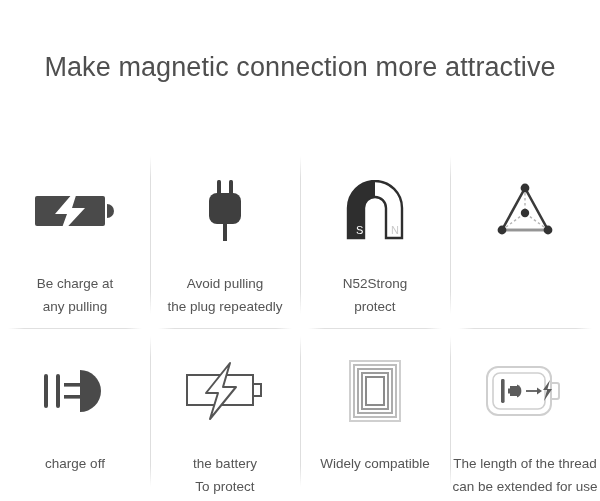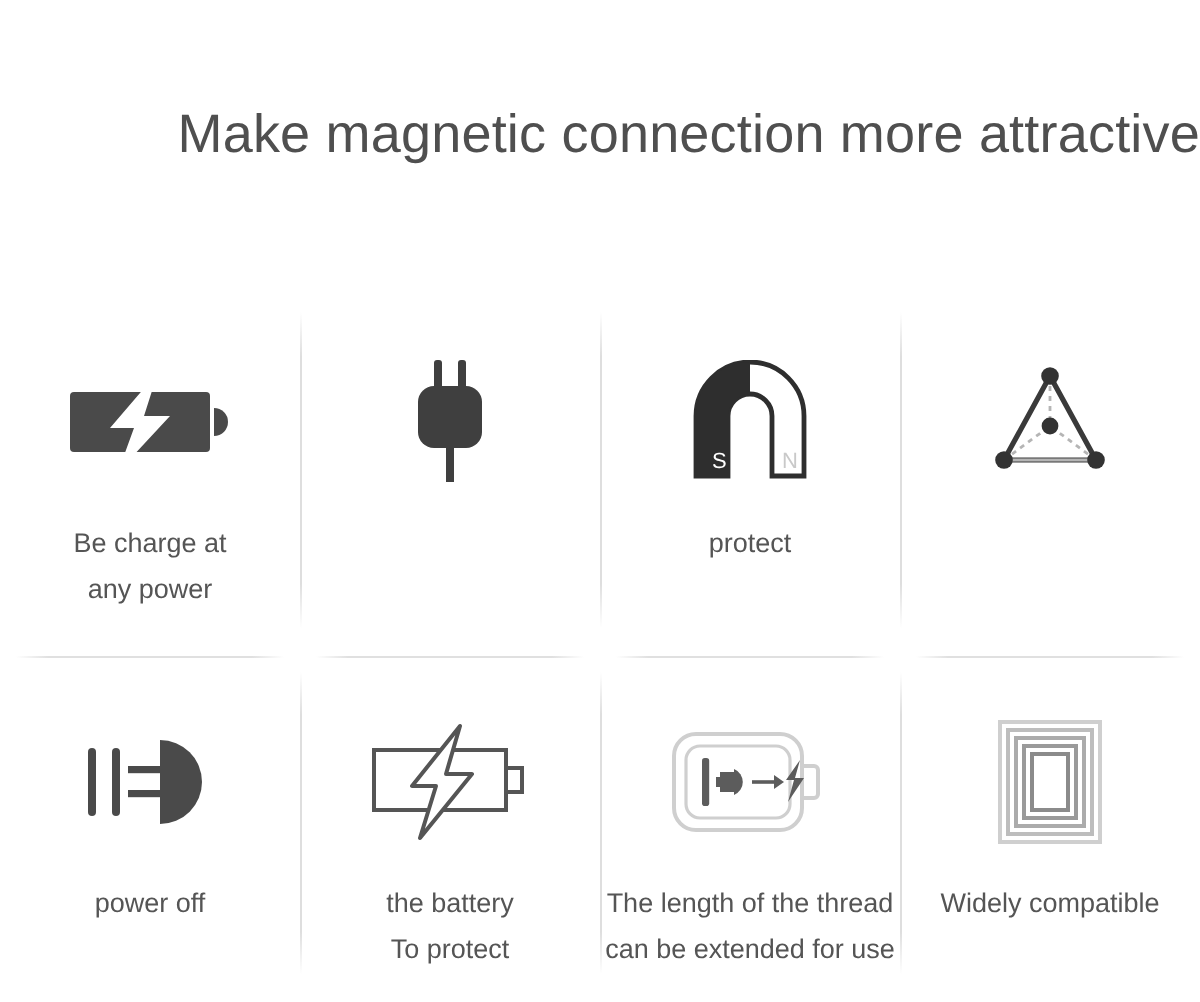--- a/index.html
+++ b/index.html
@@ -18,21 +18,21 @@
     position: relative;
     width: 600px;
     height: 501px;
     box-sizing: border-box;
   }
   .page-title {
     position: absolute;
     top: 52px;
     left: 0;
     width: 600px;
-    text-align: right;
+    text-align: center;
     font-size: 27px;
     font-weight: 400;
     color: #4f4f4f;
     letter-spacing: 0.1px;
     white-space: nowrap;
   }
 
   .grid {
     position: absolute;
     top: 148px;
@@ -82,21 +82,21 @@
        rgba(228,228,228,0) 100%);
   }
 
   .icon-wrap {
     height: 74px;
     display: flex;
     align-items: center;
     justify-content: center;
   }
   .caption {
-    margin-top: 12px;
+    margin-top: 24px;
     text-align: center;
     font-size: 13.5px;
     line-height: 1.72;
     color: #555555;
   }
   .caption .line { display: block; white-space: nowrap; }
 </style>
 </head>
 <body>
 
@@ -109,45 +109,50 @@
     <div class="cell">
       <div class="icon-wrap">
         <svg width="84" height="54" viewBox="0 0 84 54">
           <path fill="#4a4a4a" d="M4 12 h66 a2 2 0 0 1 2 2 v26 a2 2 0 0 1 -2 2 h-66 a2 2 0 0 1 -2 -2 v-26 a2 2 0 0 1 2 -2 z"></path>
           <path fill="#4a4a4a" d="M74 20 a7 7 0 0 1 0 14 z"></path>
           <path fill="#ffffff" d="M46 2 L22 30 h12 L26 52 L52 24 H39 Z"></path>
         </svg>
       </div>
       <div class="caption">
         <span class="line">Be charge at</span>
-        <span class="line">any power</span>
+        <span class="line">any pulling</span>
       </div>
     </div>
 
     <div class="cell">
       <div class="icon-wrap">
         <svg width="52" height="66" viewBox="0 0 52 66">
           <rect x="18" y="2" width="4" height="16" rx="1.5" fill="#3f3f3f"></rect>
           <rect x="30" y="2" width="4" height="16" rx="1.5" fill="#3f3f3f"></rect>
           <rect x="10" y="15" width="32" height="31" rx="8" fill="#3f3f3f"></rect>
           <rect x="24" y="45" width="4" height="18" fill="#3f3f3f"></rect>
         </svg>
       </div>
+      <div class="caption">
+        <span class="line">Avoid pulling</span>
+        <span class="line">the plug repeatedly</span>
+      </div>
     </div>
 
     <div class="cell">
       <div class="icon-wrap">
         <svg width="62" height="62" viewBox="0 0 62 62">
           <path d="M4 58 V28 a27 27 0 0 1 54 0 V58 H42 V28 a11 11 0 0 0 -22 0 V58 Z" fill="#ffffff" stroke="#2e2e2e" stroke-width="2.4"></path>
           <path d="M4 58 V28 a27 27 0 0 1 27 -27 V17 a11 11 0 0 0 -11 11 V58 Z" fill="#2e2e2e"></path>
           <text x="12" y="54" font-family="'Liberation Sans', sans-serif" font-size="11" fill="#ffffff">S</text>
           <text x="47" y="54" font-family="'Liberation Sans', sans-serif" font-size="11" fill="#c9c9c9">N</text>
         </svg>
       </div>
       <div class="caption">
+        <span class="line">N52Strong</span>
         <span class="line">protect</span>
       </div>
     </div>
 
     <div class="cell">
       <div class="icon-wrap">
         <svg width="62" height="58" viewBox="0 0 62 58">
           <path d="M31 6 L8 48 L54 48 Z" fill="none" stroke="#3a3a3a" stroke-width="2.6" stroke-linejoin="round"></path>
           <line x1="31" y1="6" x2="31" y2="31" stroke="#b5b5b5" stroke-width="1.4" stroke-dasharray="2.5,2.5"></line>
           <line x1="8" y1="48" x2="31" y2="31" stroke="#b5b5b5" stroke-width="1.4" stroke-dasharray="2.5,2.5"></line>
@@ -165,35 +170,50 @@
       <div class="icon-wrap">
         <svg width="74" height="58" viewBox="0 0 74 58">
           <rect x="6" y="12" width="4" height="34" rx="2" fill="#4a4a4a"></rect>
           <rect x="18" y="12" width="4" height="34" rx="2" fill="#4a4a4a"></rect>
           <rect x="26" y="21" width="16" height="3.6" fill="#4a4a4a"></rect>
           <rect x="26" y="33" width="16" height="3.6" fill="#4a4a4a"></rect>
           <path d="M42 8 a21 21 0 0 1 0 42 Z" fill="#4a4a4a"></path>
         </svg>
       </div>
       <div class="caption">
-        <span class="line">power off</span>
+        <span class="line">charge off</span>
       </div>
     </div>
 
     <div class="cell row2">
       <div class="icon-wrap">
         <svg width="84" height="60" viewBox="0 0 84 60">
           <rect x="4" y="14" width="66" height="30" fill="none" stroke="#555555" stroke-width="2"></rect>
           <rect x="70" y="23" width="8" height="12" fill="none" stroke="#555555" stroke-width="2"></rect>
           <path d="M47 2 L23 32 h12 L27 58 L53 26 H40 Z" fill="#ffffff" stroke="#555555" stroke-width="2" stroke-linejoin="round"></path>
         </svg>
       </div>
       <div class="caption">
         <span class="line">the battery</span>
         <span class="line">To protect</span>
+      </div>
+    </div>
+
+    <div class="cell row2">
+      <div class="icon-wrap">
+        <svg width="56" height="66" viewBox="0 0 56 66">
+          <rect x="3" y="3" width="50" height="60" fill="none" stroke="#cfcfcf" stroke-width="2"></rect>
+          <rect x="7" y="7" width="42" height="52" fill="none" stroke="#bdbdbd" stroke-width="2"></rect>
+          <rect x="11" y="11" width="34" height="44" fill="none" stroke="#ababab" stroke-width="2"></rect>
+          <rect x="15" y="15" width="26" height="36" fill="none" stroke="#9a9a9a" stroke-width="2"></rect>
+          <rect x="19" y="19" width="18" height="28" fill="none" stroke="#8b8b8b" stroke-width="2"></rect>
+        </svg>
+      </div>
+      <div class="caption">
+        <span class="line">Widely compatible</span>
       </div>
     </div>
 
     <div class="cell row2">
       <div class="icon-wrap">
         <svg width="82" height="58" viewBox="0 0 82 58">
           <rect x="3" y="5" width="64" height="48" rx="11" fill="none" stroke="#cfcfcf" stroke-width="2"></rect>
           <rect x="9" y="11" width="52" height="36" rx="7" fill="none" stroke="#cfcfcf" stroke-width="1.6"></rect>
           <path d="M67 21 h6 a2 2 0 0 1 2 2 v12 a2 2 0 0 1 -2 2 h-6 z" fill="none" stroke="#cfcfcf" stroke-width="2"></path>
           <rect x="17" y="17" width="3.6" height="24" rx="1.4" fill="#5c5c5c"></rect>
@@ -204,29 +224,14 @@
           <path d="M53 25.5 L58 29 L53 32.5 Z" fill="#5c5c5c"></path>
           <path d="M66 18 L59 28 h4 l-3 11 L68 27 h-4.5 Z" fill="#5c5c5c"></path>
         </svg>
       </div>
       <div class="caption">
         <span class="line">The length of the thread</span>
         <span class="line">can be extended for use</span>
       </div>
     </div>
 
-    <div class="cell row2">
-      <div class="icon-wrap">
-        <svg width="56" height="66" viewBox="0 0 56 66">
-          <rect x="3" y="3" width="50" height="60" fill="none" stroke="#cfcfcf" stroke-width="2"></rect>
-          <rect x="7" y="7" width="42" height="52" fill="none" stroke="#bdbdbd" stroke-width="2"></rect>
-          <rect x="11" y="11" width="34" height="44" fill="none" stroke="#ababab" stroke-width="2"></rect>
-          <rect x="15" y="15" width="26" height="36" fill="none" stroke="#9a9a9a" stroke-width="2"></rect>
-          <rect x="19" y="19" width="18" height="28" fill="none" stroke="#8b8b8b" stroke-width="2"></rect>
-        </svg>
-      </div>
-      <div class="caption">
-        <span class="line">Widely compatible</span>
-      </div>
-    </div>
-
   </div>
 </div>
 
 </body></html>

